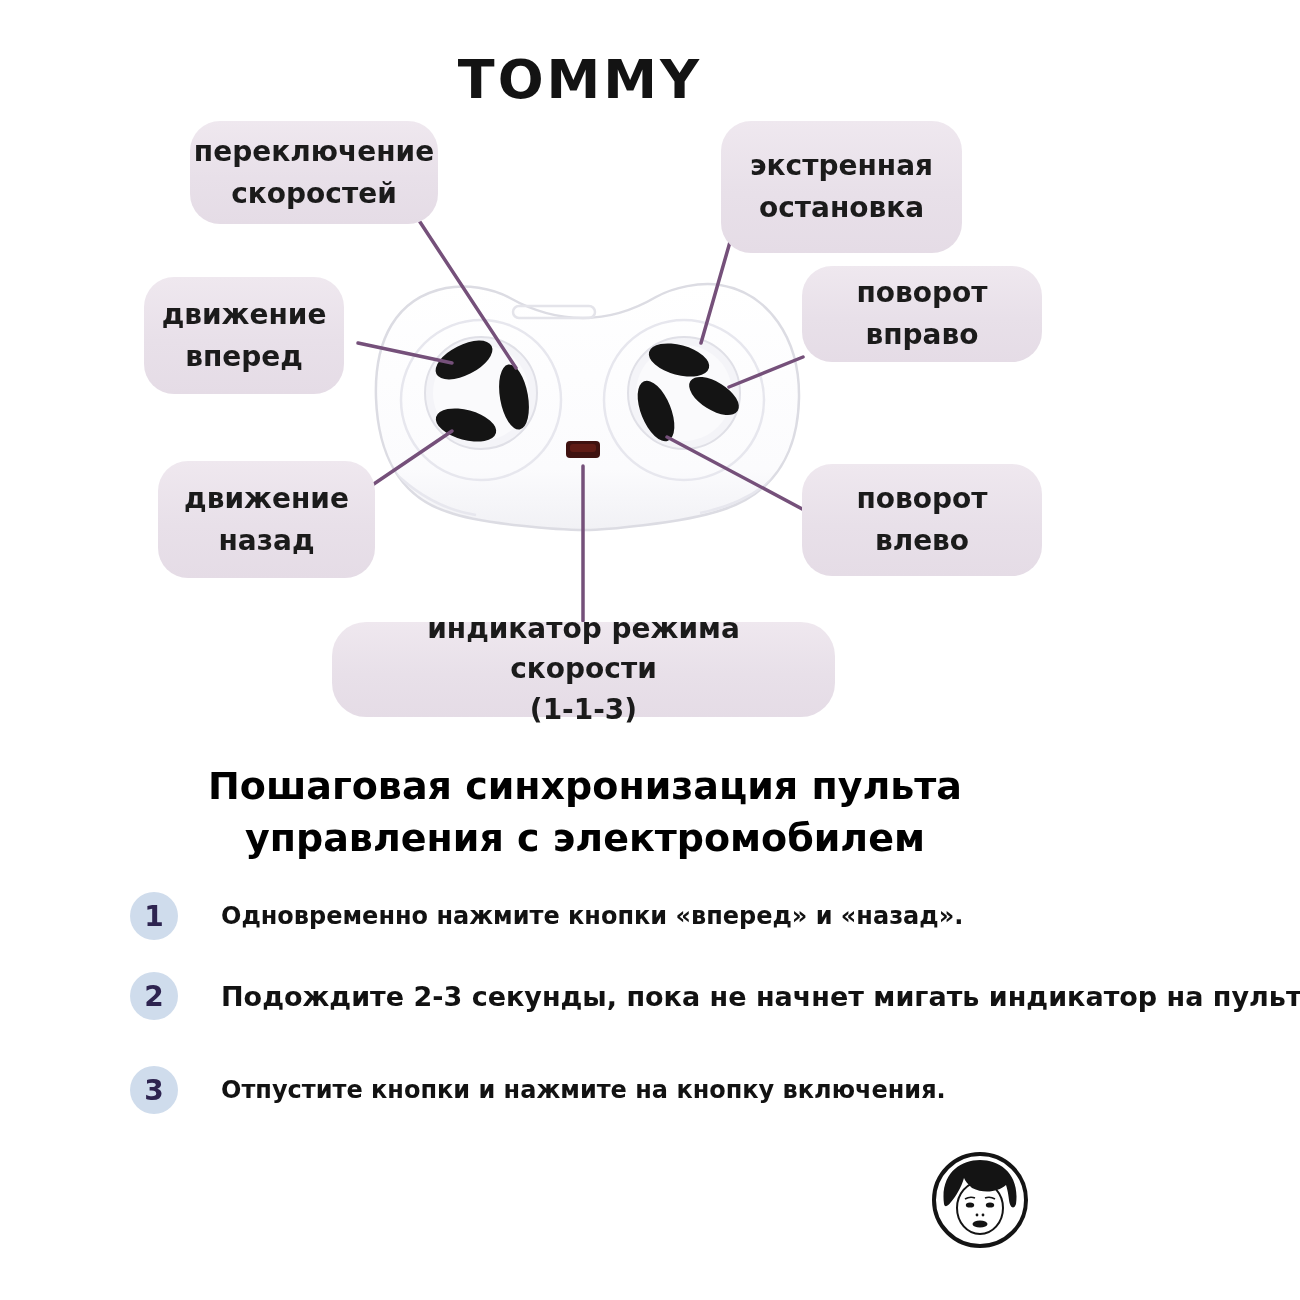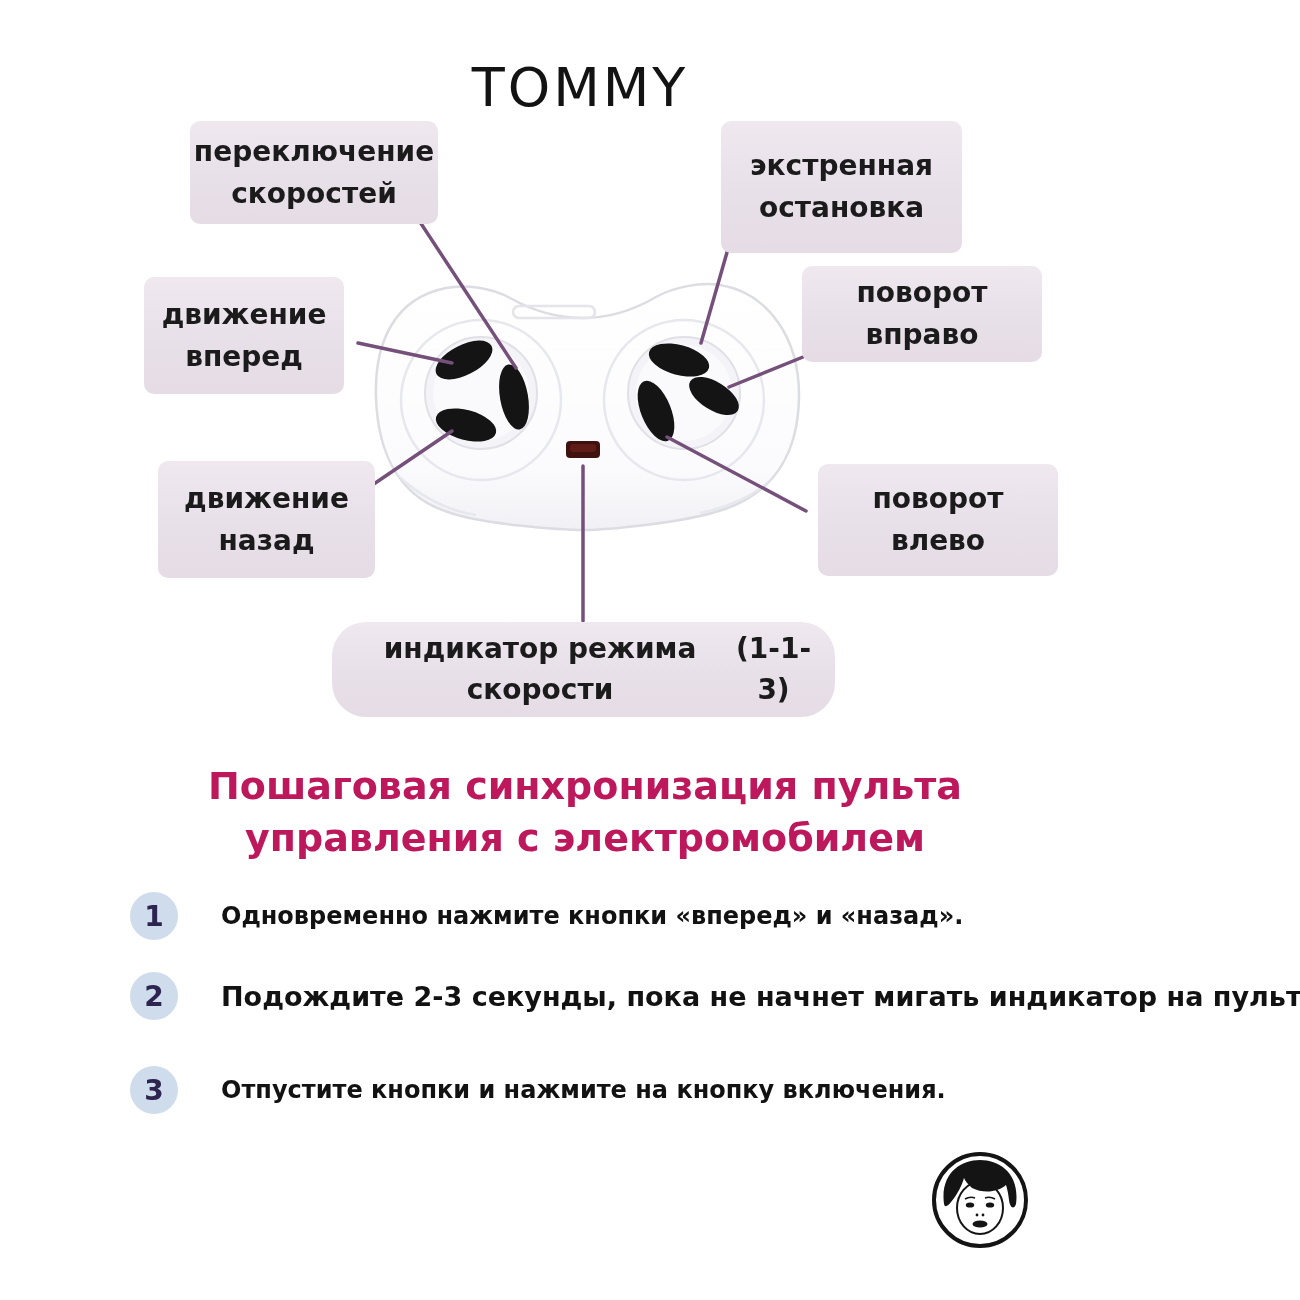--- a/index.html
+++ b/index.html
@@ -5,35 +5,35 @@
   html,body{margin:0;padding:0;}
   body{
     width:1300px;height:1300px;position:relative;background:#ffffff;
     font-family:"DejaVu Sans","Liberation Sans",sans-serif;color:#131313;
     overflow:hidden;
   }
   .abs{position:absolute;}
   
   .brand{
     left:0;top:48px;width:1160px;text-align:center;
-    font-size:54px;font-weight:400;letter-spacing:3px;color:#131313;margin-top:8px;
+    font-size:54px;font-weight:700;letter-spacing:3px;color:#131313;
   }
   
   .bubble{
     background:linear-gradient(180deg,#efe8ef 0%,#e8e0e9 55%,#e5dce6 100%);
-    border-radius:10px;
+    border-radius:30px;
     display:flex;align-items:center;justify-content:center;text-align:center;
     font-weight:700;font-size:28px;line-height:1.5;color:#1b1b1b;
     padding:0 18px;box-sizing:border-box;
   }
-  .bubble.wide{border-radius:34px;flex-direction:row;line-height:1.45;}
+  .bubble.wide{border-radius:34px;flex-direction:column;line-height:1.45;}
   
   .heading{
     left:0;top:760px;width:1170px;text-align:center;
-    font-size:38px;font-weight:800;line-height:1.38;color:#be185d;
+    font-size:38px;font-weight:800;line-height:1.38;color:#000000;
   }
   .step{
     left:130px;display:flex;align-items:center;gap:43px;height:48px;
   }
   .step-circle{
     width:48px;height:48px;border-radius:50%;background:#cfdcec;
     display:flex;align-items:center;justify-content:center;flex:0 0 48px;
     font-size:28px;font-weight:800;color:#2e2450;
   }
   .step-text{font-size:24px;font-weight:700;color:#121212;white-space:nowrap;}
@@ -137,21 +137,21 @@
 </div>
 
 <div class="abs bubble" style="left:802px;top:266px;width:240px;height:96px;">
   <span>поворот вправо</span>
 </div>
 
 <div class="abs bubble" style="left:144px;top:461px;width:217px;height:117px;margin-left:14px;">
   <span>движение назад</span>
 </div>
 
-<div class="abs bubble" style="left:802px;top:464px;width:240px;height:112px;margin-left:16px;">
+<div class="abs bubble" style="left:802px;top:464px;width:240px;height:112px;">
   <span>поворот влево</span>
 </div>
 
 <div class="abs bubble wide" style="left:332px;top:622px;width:503px;height:95px;">
   <span>индикатор режима скорости</span>
   <span>(1-1-3)</span>
 </div>
 
 <div class="abs heading">
   <div>Пошаговая синхронизация пульта</div>

